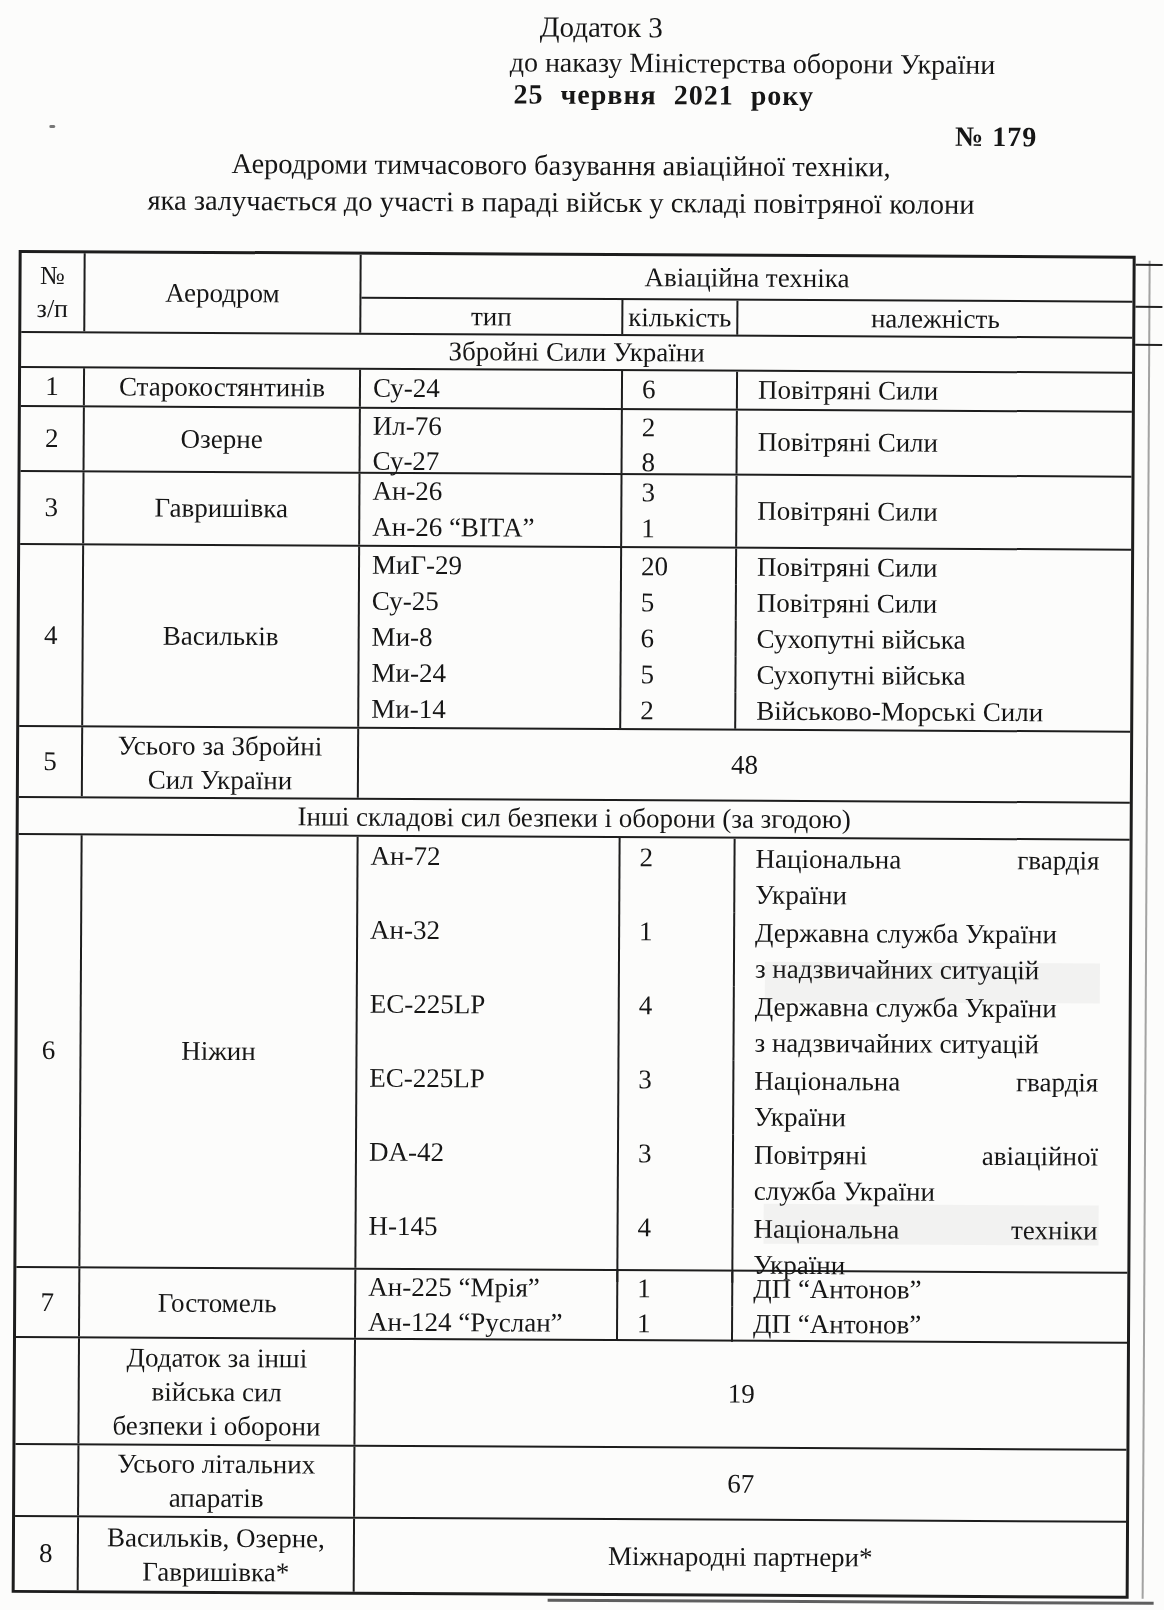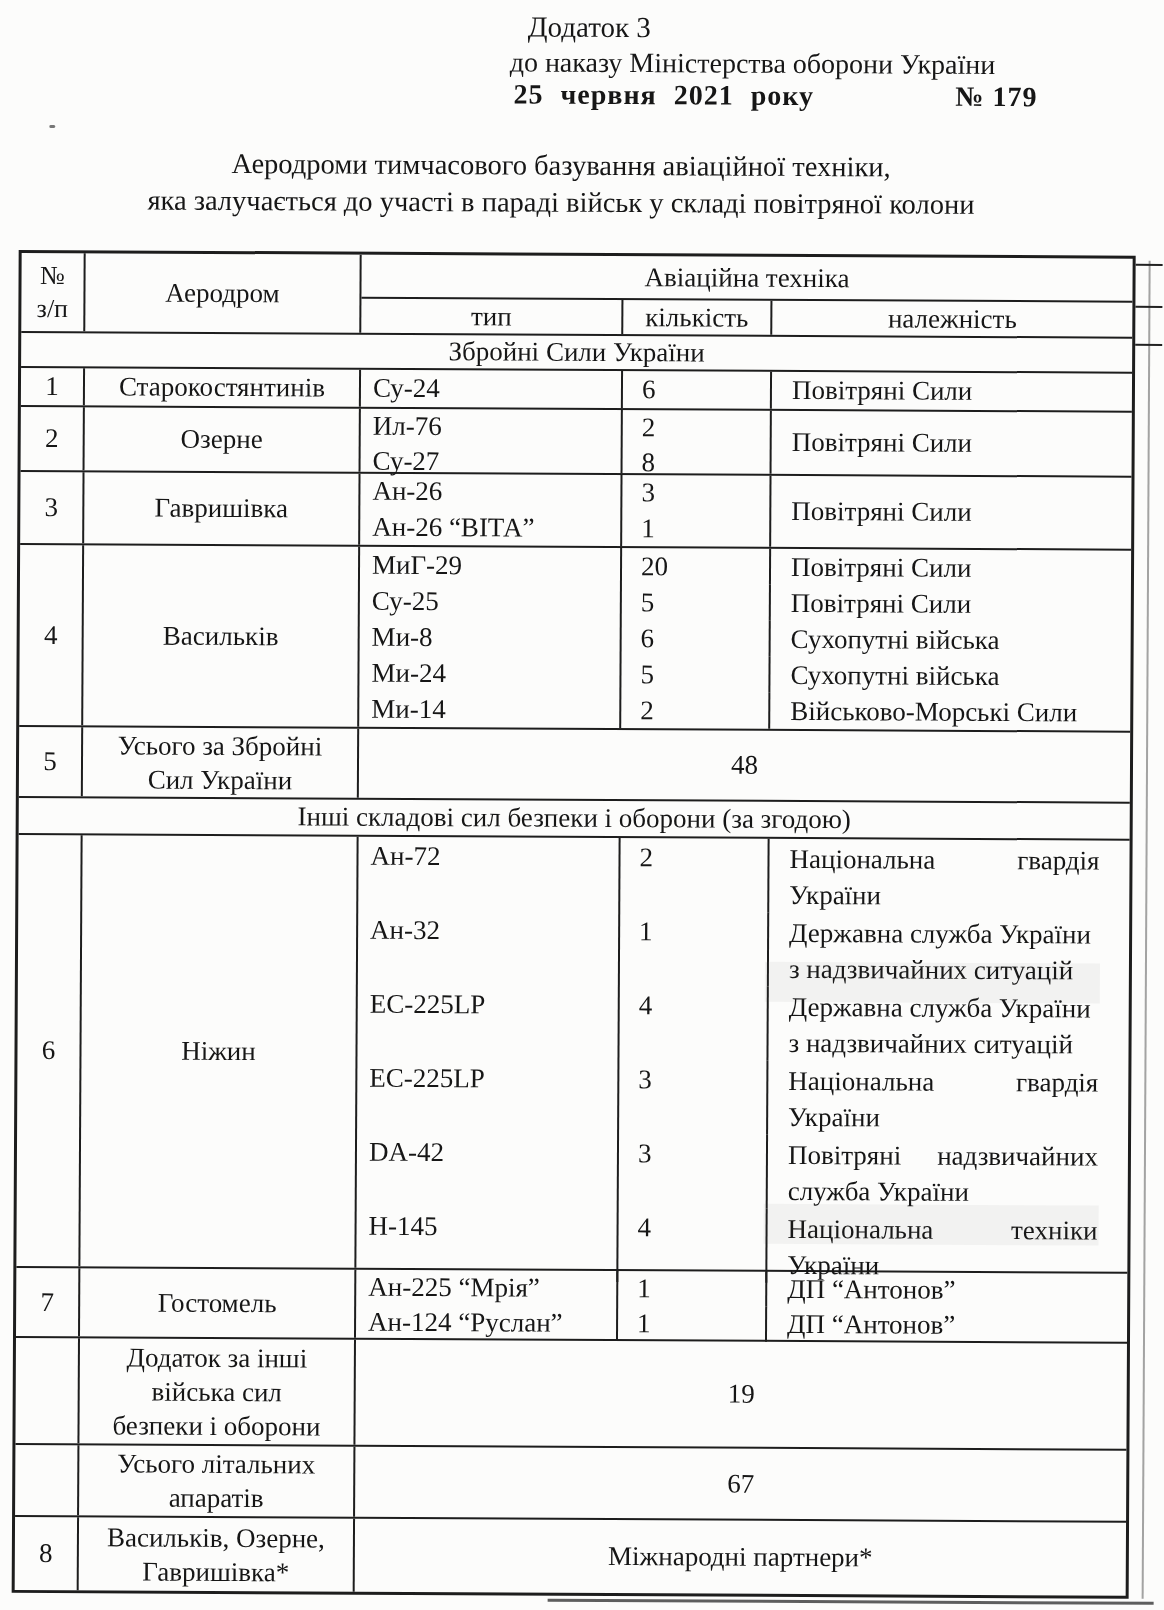--- a/index.html
+++ b/index.html
@@ -2,37 +2,37 @@
 <html><head>
 <meta charset="utf-8">
 <style>
   * { margin:0; padding:0; box-sizing:border-box; }
   html,body { width:1164px; height:1610px; overflow:hidden; background:#fcfcfb; }
   body { font-family:"Liberation Serif","DejaVu Serif",serif; color:#161616;
          -webkit-font-smoothing:antialiased; }
   .sheet { position:absolute; inset:0; transform:rotate(.3deg); transform-origin:40px 0; }
 
   
-  .appendix  { position:absolute; left:528px; top:6px;  font-size:29px; line-height:36px; }
+  .appendix  { position:absolute; left:540px; top:6px;  font-size:29px; line-height:36px; }
   .orderline { position:absolute; left:510px; top:42px; font-size:28px; line-height:36px; }
   .dateline  { position:absolute; left:514px; top:76px; width:524px; display:flex;
                justify-content:space-between; font-weight:bold; font-size:28px; }
   .dateline .date { word-spacing:9px; letter-spacing:1px; }
-  .dateline .num  { letter-spacing:1px; }
+  .dateline .num  { letter-spacing:1px;margin-top:40px; }
 
   .title { position:absolute; left:0; top:144px; width:1124px; text-align:center;
            font-size:28.5px; line-height:37px; white-space:nowrap; }
 
   
   .tbl { position:absolute; left:20px; top:250px; width:1117px;
          border:3px solid #1d1d1d; font-size:27px; line-height:35px; }
   .trow { display:flex; border-bottom:2px solid #1d1d1d; }
   .trow:last-child { border-bottom:0; }
   .w1 { width:64px;  flex:none; } .w2 { width:276px; flex:none; }
-  .w3 { width:262px; flex:none; } .w4 { width:149px; flex:none; }
+  .w3 { width:262px; flex:none; } .w4 { width:115px; flex:none; }
   .grow { flex:1; min-width:0; }
   .br { border-right:2px solid #1d1d1d; }
   .cc { display:flex; align-items:center; justify-content:center; text-align:center; white-space:nowrap; }
   .cl { display:flex; align-items:center; white-space:nowrap; }
   .ccol { display:flex; flex-direction:column; align-items:center; justify-content:center;
           text-align:center; line-height:34px; white-space:nowrap; }
   .type-pad { padding-left:12px; } .qty-pad { padding-left:19px; }
   .own-pad  { padding-left:20px; padding-right:30px; }
   .stack { display:flex; flex-direction:column; justify-content:space-around; white-space:nowrap; }
   .entries { display:flex; flex-direction:column; }
@@ -228,21 +228,21 @@
             </div>
             <div class="oline">України</div>
           </div>
         </div>
         <div class="entry">
           <div class="w3 br cl top type-pad">DA-42</div>
           <div class="w4 br cl top qty-pad">3</div>
           <div class="grow ownerblock">
             <div class="oline spread">
               <span>Повітряні</span>
-              <span>надзвичайних</span>
+              <span>авіаційної</span>
             </div>
             <div class="oline">служба України</div>
           </div>
         </div>
         <div class="entry">
           <div class="w3 br cl top type-pad">Н-145</div>
           <div class="w4 br cl top qty-pad">4</div>
           <div class="grow ownerblock">
             <div class="oline spread">
               <span>Національна</span>

